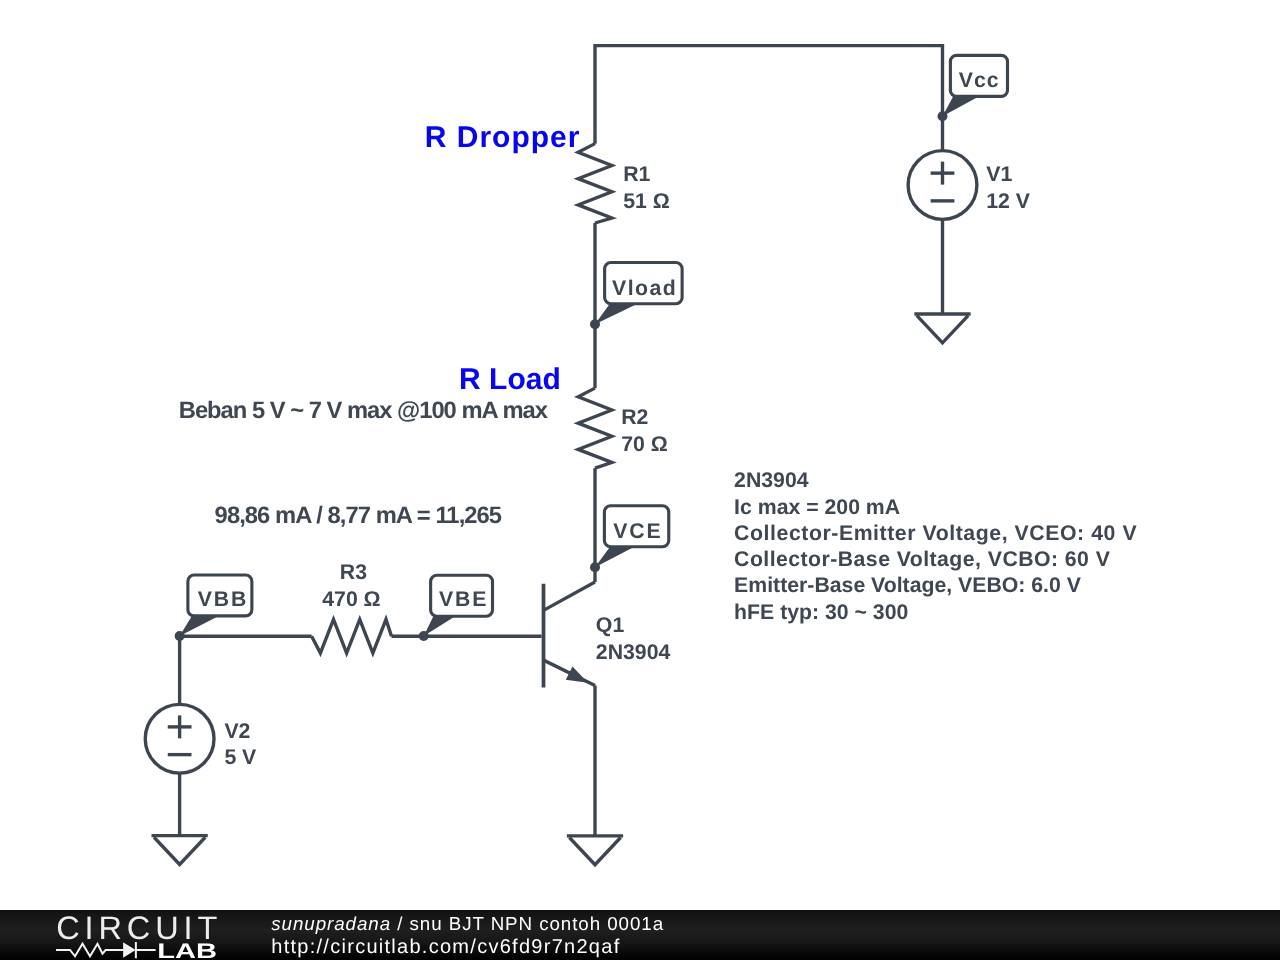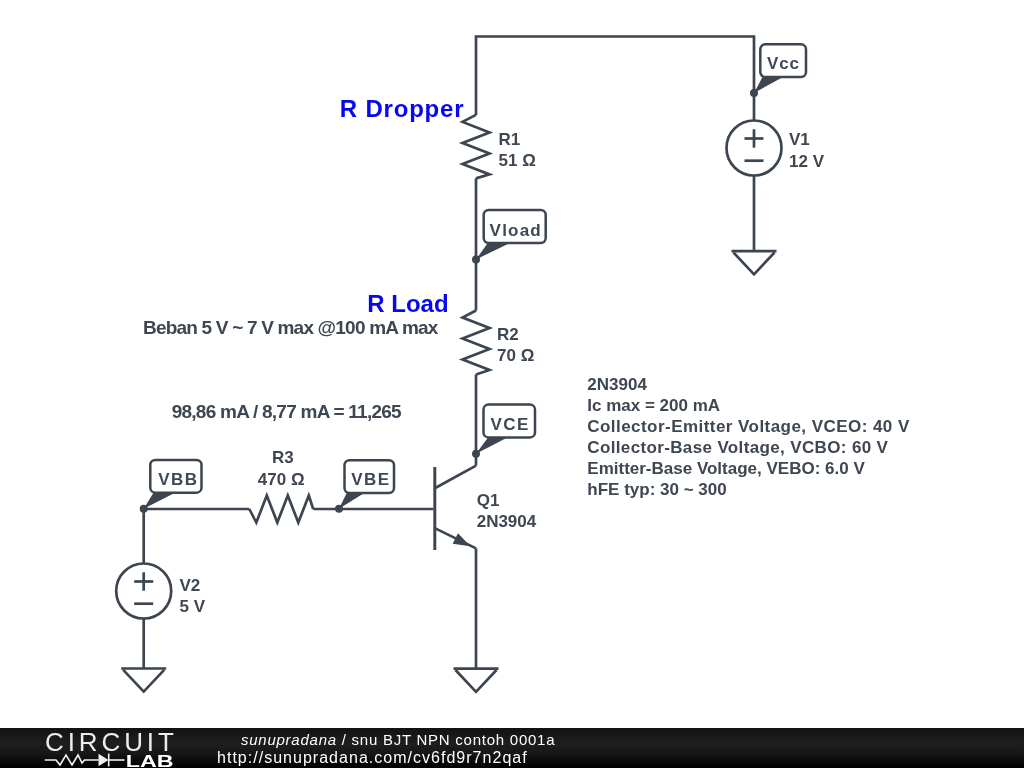--- a/index.html
+++ b/index.html
@@ -2,21 +2,21 @@
 <html><head>
 <meta charset="utf-8">
 <style>
 html,body{margin:0;padding:0;}
 body{width:1024px;height:768px;background:#fff;overflow:hidden;position:relative;
   font-family:"Liberation Sans",sans-serif;}
 #stage{position:absolute;left:0;top:0;width:1024px;height:768px;transform:translateZ(0);}
 .footer{position:absolute;left:0;top:728px;width:1024px;height:40px;
   background:linear-gradient(180deg,#121212 0%,#1f1f1f 40%,#161616 65%,#000 98%);}
 .ft1{transform:translateZ(0);position:absolute;left:217px;top:731px;font-size:15px;color:#fff;white-space:nowrap;letter-spacing:0.75px;}
-.ft1 i{font-weight:normal;margin-left:24px;}
+.ft1 i{font-weight:normal;}
 .ft1 b{font-weight:normal;}
 .ft2{transform:translateZ(0);position:absolute;left:217px;top:749px;font-size:16px;color:#fff;white-space:nowrap;letter-spacing:1.02px;}
 </style>
 </head>
 <body>
 <svg id="stage" width="1024" height="768" viewBox="0 0 1024 768">
 
   <g stroke="#3c4550" stroke-width="2.7" fill="none">
 
     <path d="M476,114.9 L476,36.5 L754,36.5 L754,120.5"></path>
@@ -123,13 +123,13 @@
   <text x="45" y="23" font-family="Liberation Sans, sans-serif" font-size="26" letter-spacing="3.9" fill="#ededed">CIRCUIT</text>
   <g stroke="#f2f2f2" stroke-width="1.6" fill="none">
     <polyline points="44.8,32 56,32 60,37 66,27 72,37 78,27 82,35 84.5,32 98.5,32"></polyline>
     <line x1="108.5" y1="32" x2="124.5" y2="32"></line>
     <line x1="108.7" y1="25.5" x2="108.7" y2="38.5"></line>
   </g>
   <polygon points="98.5,25.8 98.5,38.2 108.5,32" fill="#f2f2f2"></polygon>
   <text x="0" y="0" transform="translate(125.8,38.5) scale(1.37,1)" font-family="Liberation Sans, sans-serif" font-size="17" font-weight="bold" fill="#fff">LAB</text>
 </svg>
 <div class="ft1"><i>sunupradana</i> / <b>snu BJT NPN contoh 0001a</b></div>
-<div class="ft2">http://sunupradana.com/cv6fd9r7n2qaf</div>
+<div class="ft2">http://circuitlab.com/cv6fd9r7n2qaf</div>
 
 </body></html>

